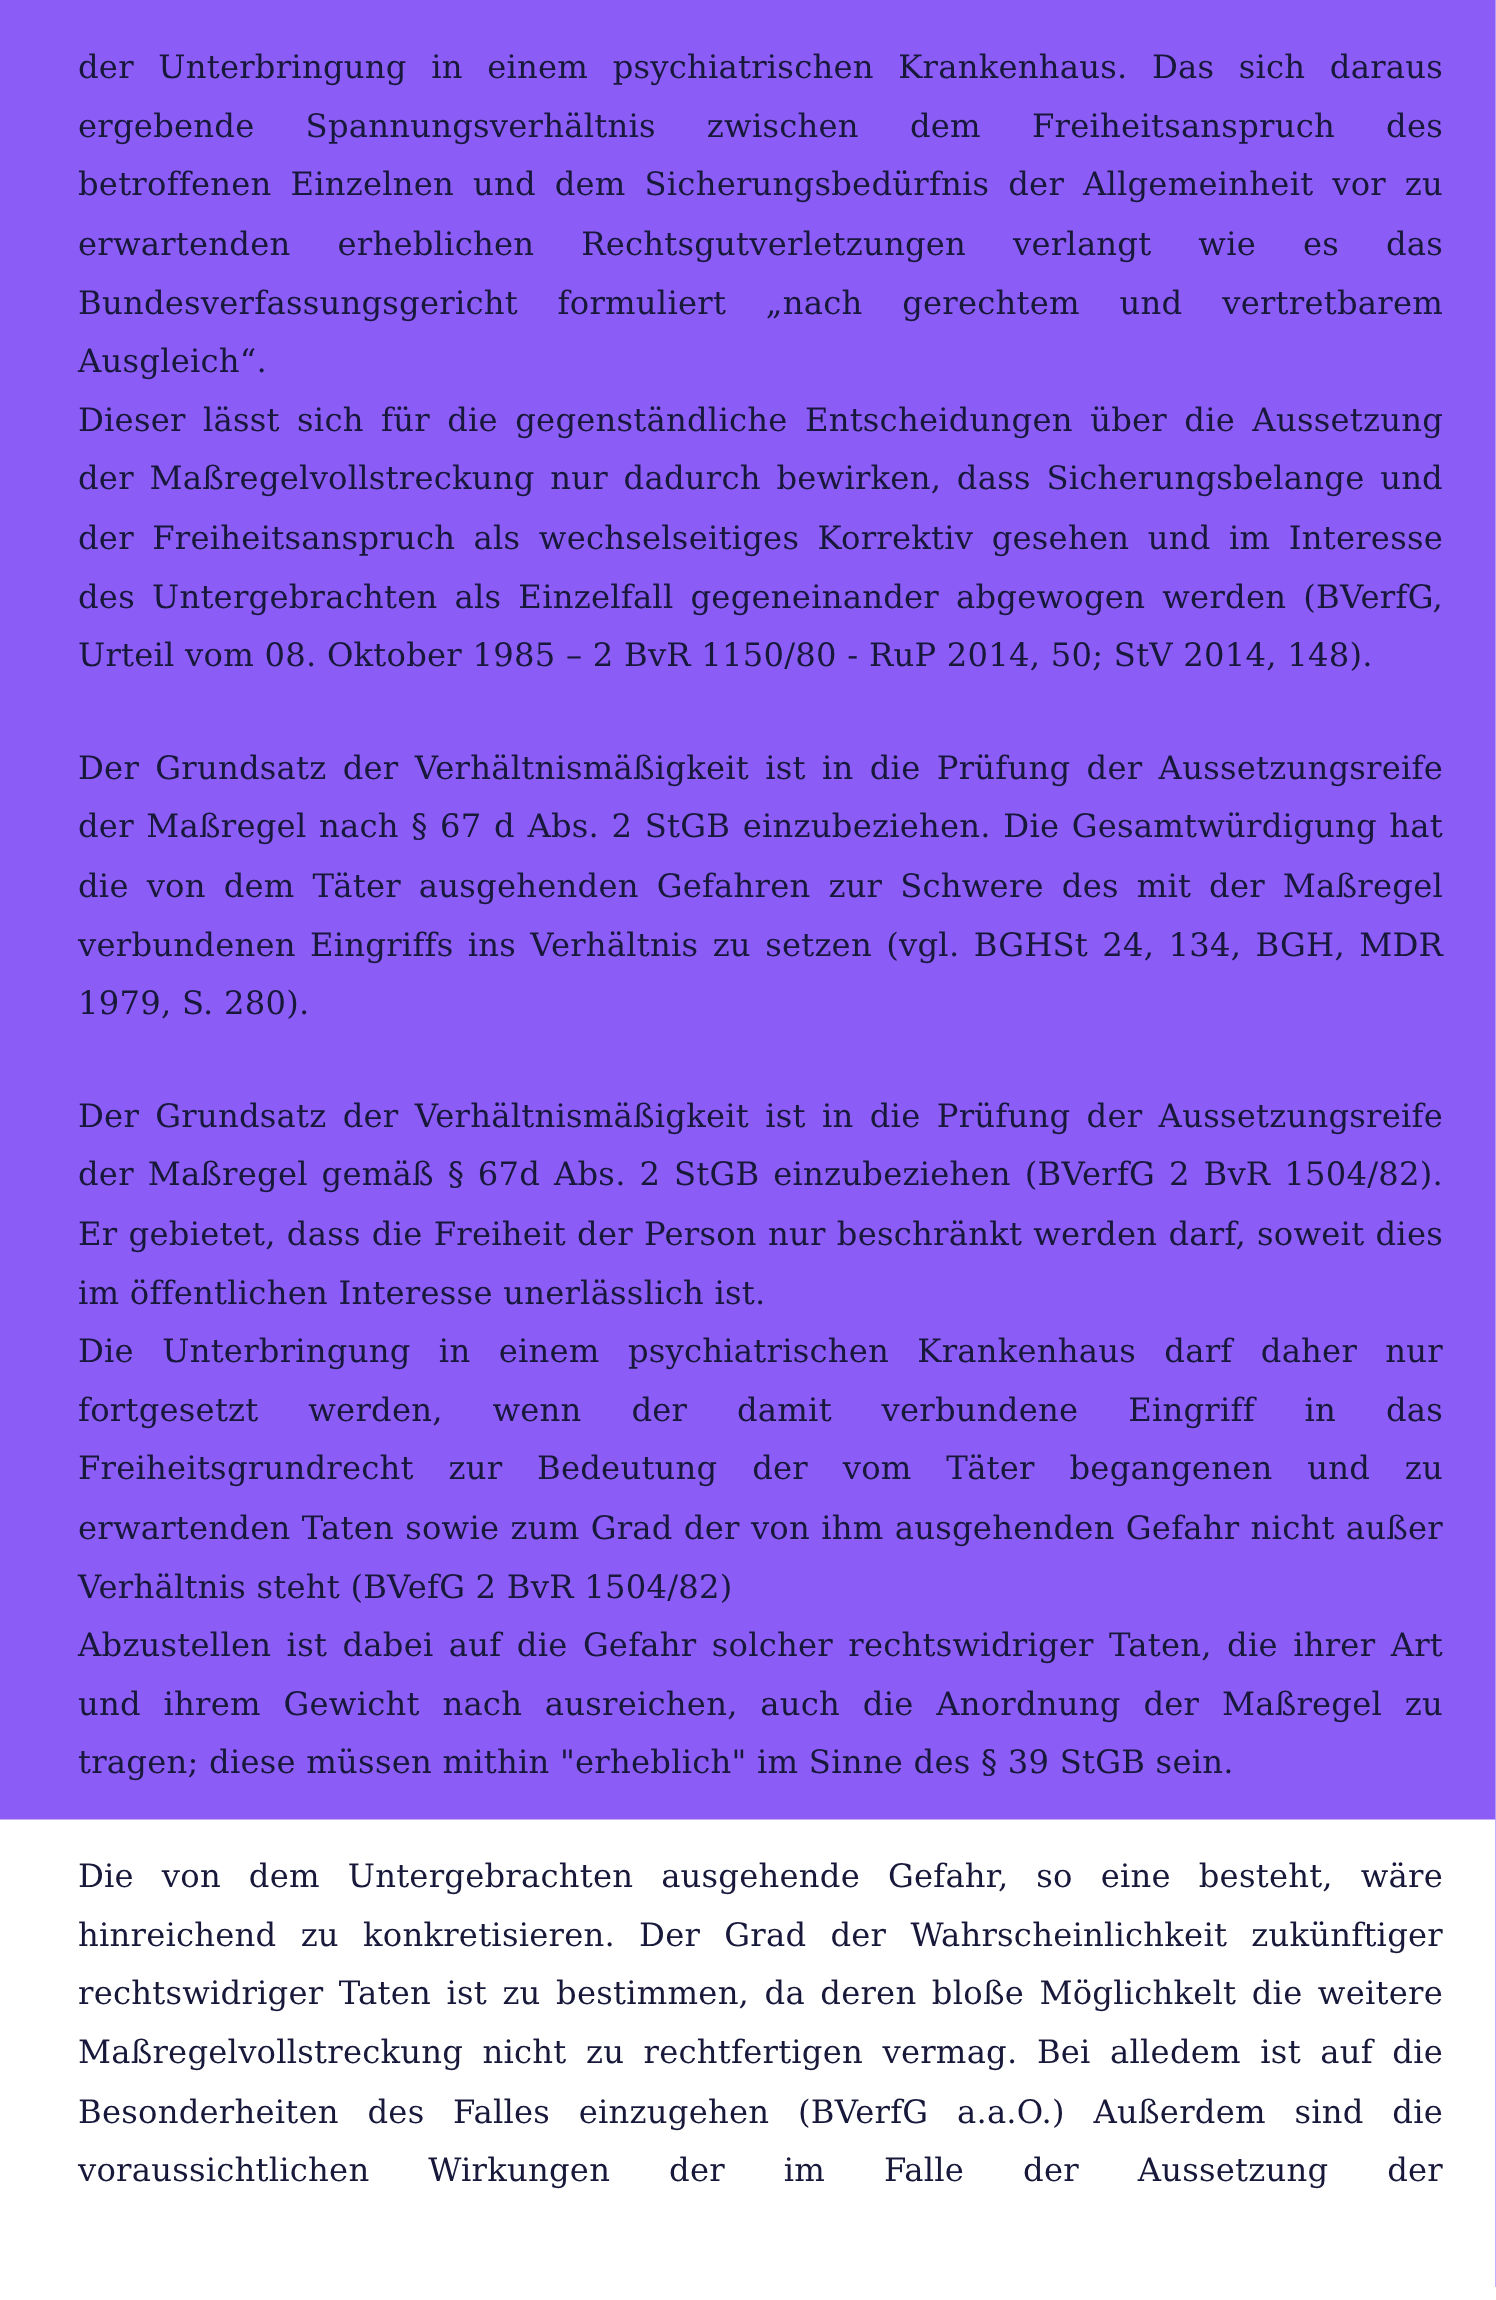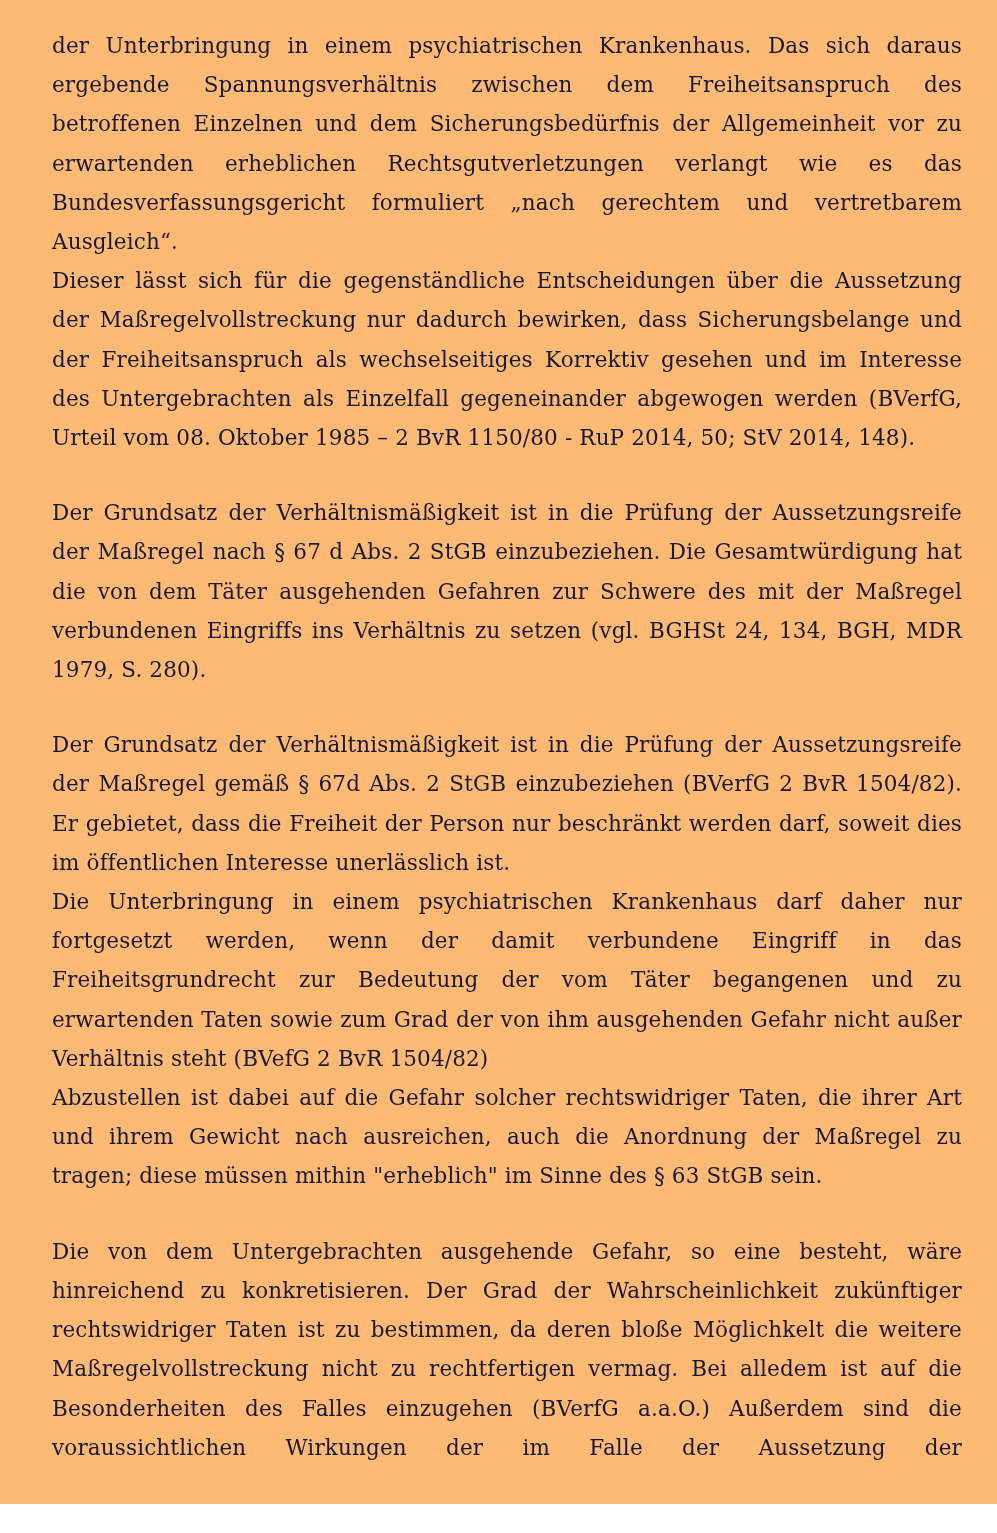--- a/index.html
+++ b/index.html
@@ -9,23 +9,23 @@
   body {
     background: #ffffff;
     width: 997px;
     height: 1533px;
     overflow: hidden;
     font-family: "DejaVu Serif", "Liberation Serif", serif;
   }
   .page {
     box-sizing: border-box;
     width: 997px;
-    height: 1504px;
+    height: 1213px;
     padding: 26px 36px 0 52px;
-    background: #fdba74;
+    background: #8b5cf6;
   }
   .doc-body {
     width: 910px;
     color: #17183a;
     font-size: 21.5px;
     line-height: 39.2px;
     text-align: justify;
     text-justify: inter-word;
     letter-spacing: 0.15px;
   }
@@ -51,20 +51,20 @@
     <p class="para">Dieser lässt sich für die gegenständliche Entscheidungen über die Aussetzung der Maßregelvollstreckung nur dadurch bewirken, dass Sicherungsbelange und der Freiheitsanspruch als wechselseitiges Korrektiv gesehen und im Interesse des Untergebrachten als Einzelfall gegeneinander abgewogen werden (BVerfG, Urteil vom 08. Oktober 1985 – 2 BvR 1150/80 - RuP 2014, 50; StV 2014, 148).</p>
 
     <div class="gap"></div>
 
     <p class="para">Der Grundsatz der Verhältnismäßigkeit ist in die Prüfung der Aussetzungsreife der Maßregel nach § 67 d Abs. 2 StGB einzubeziehen. Die Gesamtwürdigung hat die von dem Täter ausgehenden Gefahren zur Schwere des mit der Maßregel verbundenen Eingriffs ins Verhältnis zu setzen (vgl. BGHSt 24, 134, BGH, MDR 1979, S. 280).</p>
 
     <div class="gap"></div>
 
     <p class="para">Der Grundsatz der Verhältnismäßigkeit ist in die Prüfung der Aussetzungsreife der Maßregel gemäß § 67d Abs. 2 StGB einzubeziehen (BVerfG 2 BvR 1504/82). Er gebietet, dass die Freiheit der Person nur beschränkt werden darf, soweit dies im öffentlichen Interesse unerlässlich ist.</p>
     <p class="para">Die Unterbringung in einem psychiatrischen Krankenhaus darf daher nur fortgesetzt werden, wenn der damit verbundene Eingriff in das Freiheitsgrundrecht zur Bedeutung der vom Täter begangenen und zu erwartenden Taten sowie zum Grad der von ihm ausgehenden Gefahr nicht außer Verhältnis steht (BVefG 2 BvR 1504/82)</p>
-    <p class="para">Abzustellen ist dabei auf die Gefahr solcher rechtswidriger Taten, die ihrer Art und ihrem Gewicht nach ausreichen, auch die Anordnung der Maßregel zu tragen; diese müssen mithin "erheblich" im Sinne des § 63 StGB sein.</p>
+    <p class="para">Abzustellen ist dabei auf die Gefahr solcher rechtswidriger Taten, die ihrer Art und ihrem Gewicht nach ausreichen, auch die Anordnung der Maßregel zu tragen; diese müssen mithin "erheblich" im Sinne des § 39 StGB sein.</p>
 
     <div class="gap"></div>
 
     <p class="para last-justify">Die von dem Untergebrachten ausgehende Gefahr, so eine besteht, wäre hinreichend zu konkretisieren. Der Grad der Wahrscheinlichkeit zukünftiger rechtswidriger Taten ist zu bestimmen, da deren bloße Möglichkelt die weitere Maßregelvollstreckung nicht zu rechtfertigen vermag. Bei alledem ist auf die Besonderheiten des Falles einzugehen (BVerfG a.a.O.) Außerdem sind die voraussichtlichen Wirkungen der im Falle der Aussetzung der</p>
 
   </div>
 </div>
 
 </body></html>

